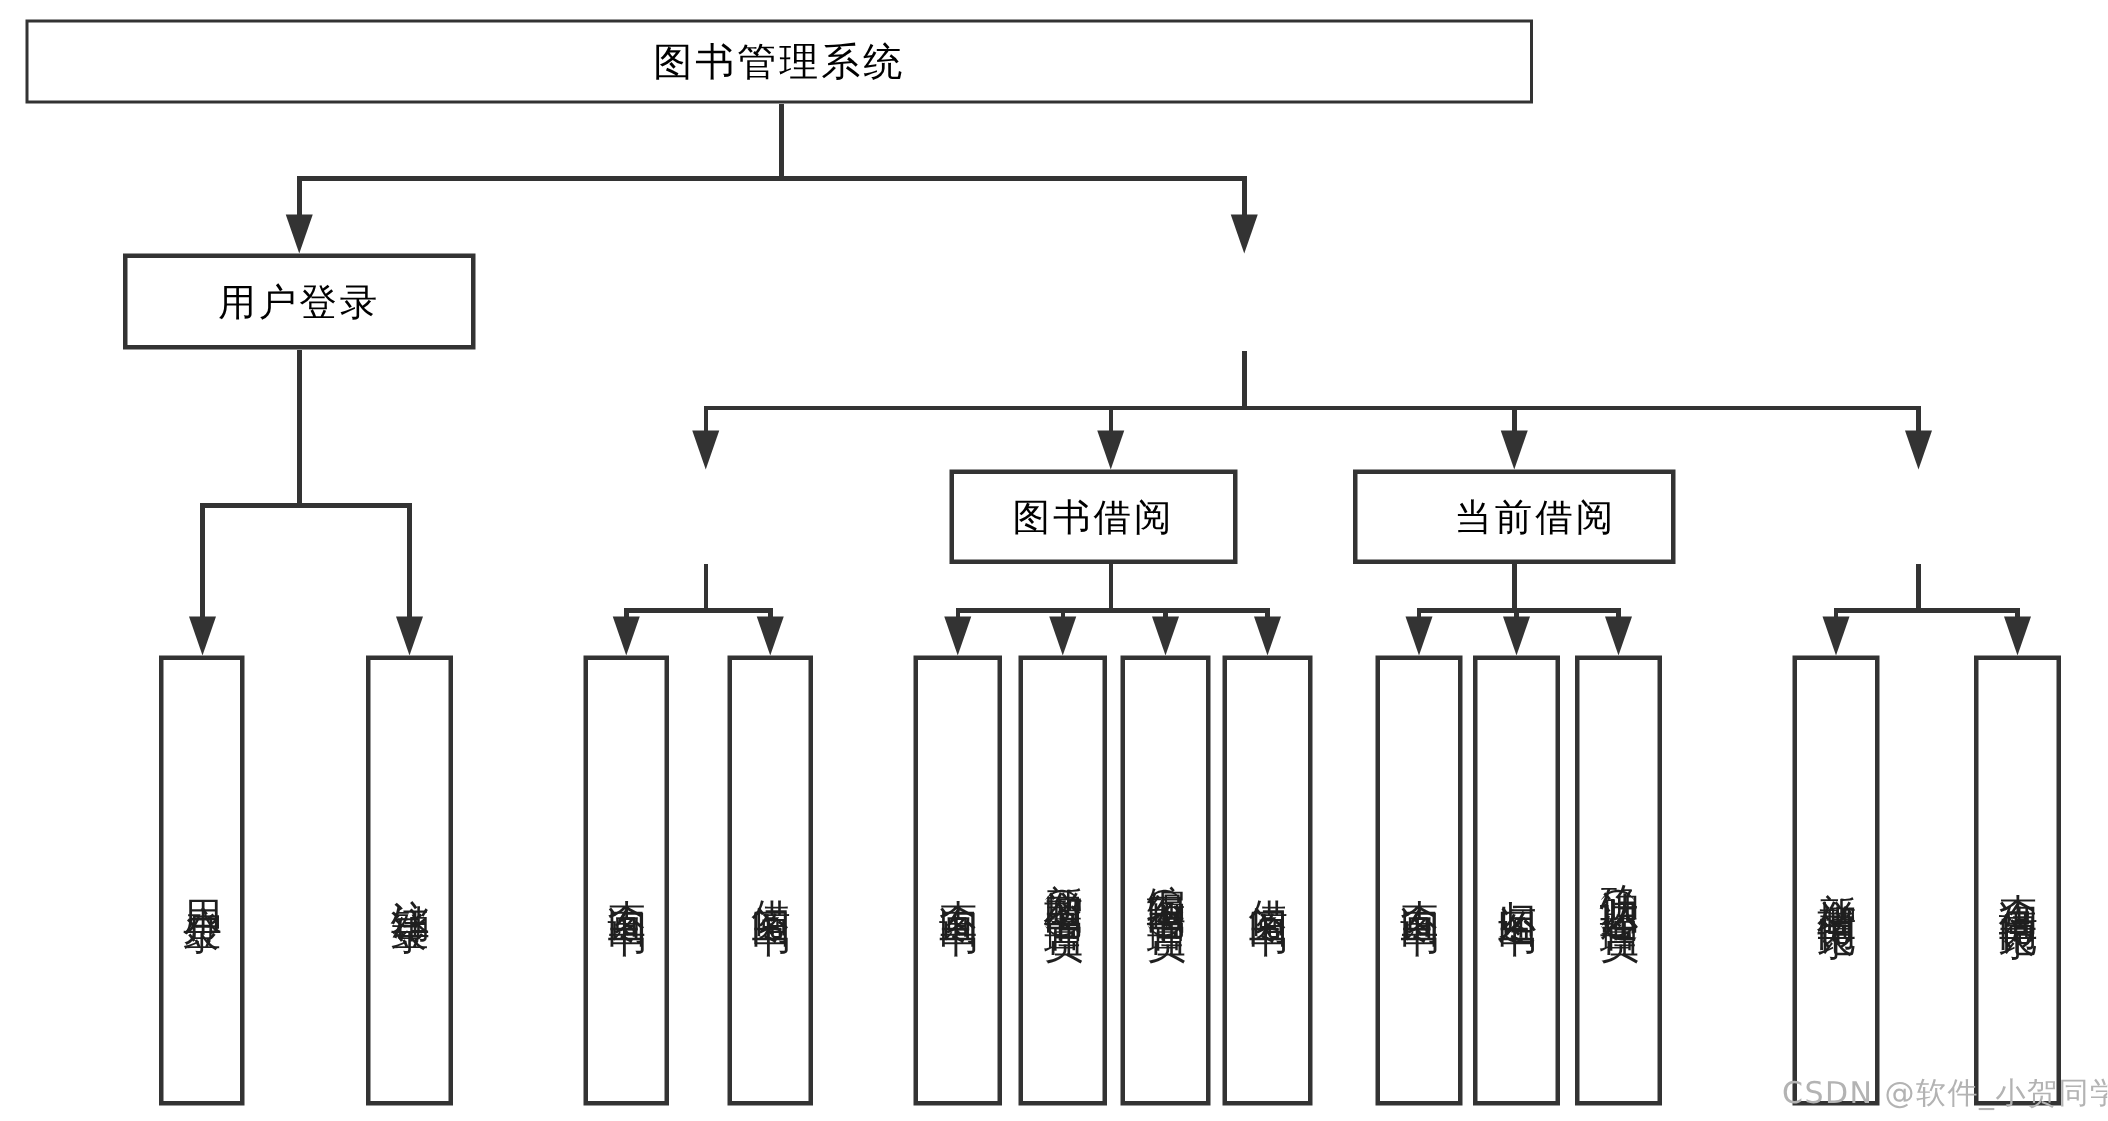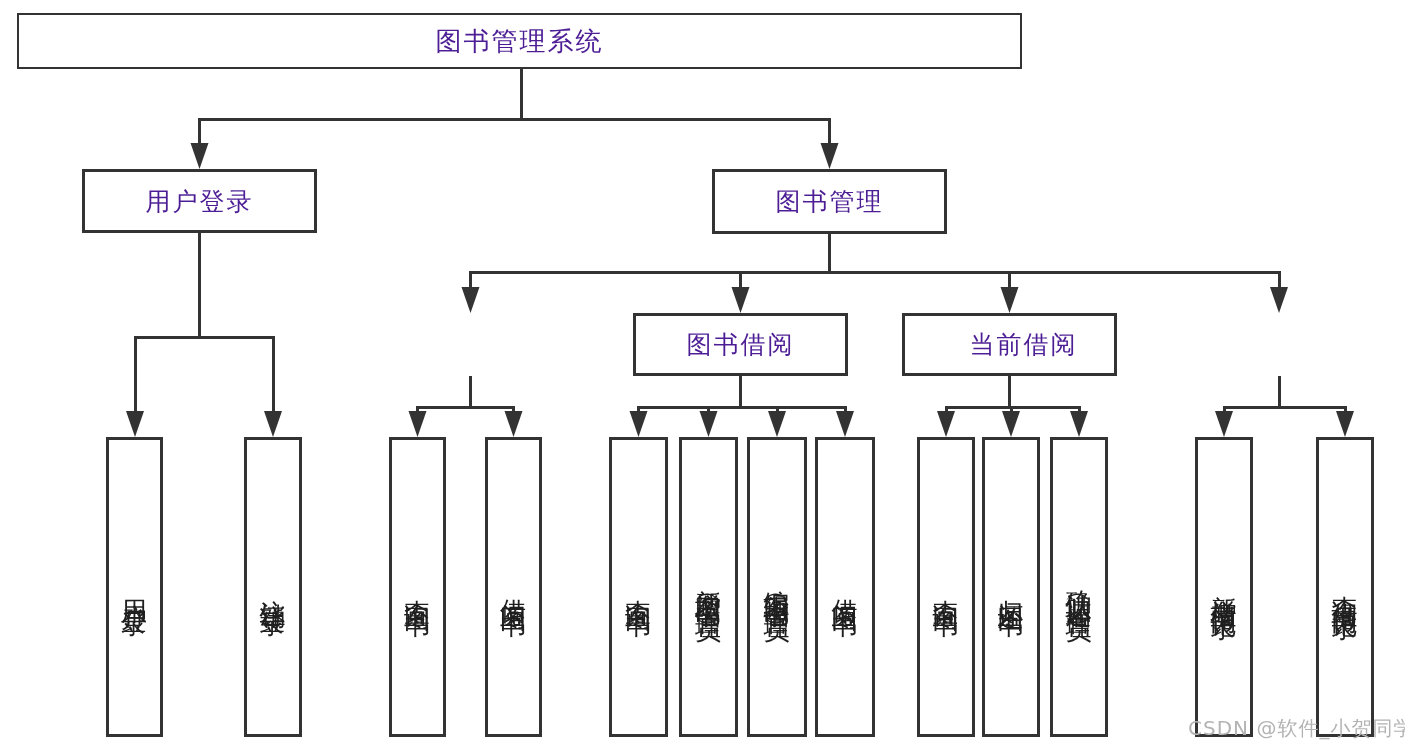--- a/index.html
+++ b/index.html
@@ -18,21 +18,21 @@
     border:3px solid #333333;
     background:#ffffff;
     display:flex;align-items:center;justify-content:center;
     z-index:1;
   }
   .node.root{border-width:2px;}
   .hlabel{
     font-size:25px;
     letter-spacing:2px;
     white-space:nowrap;
-    color:#4c1d95;
+    color:#000000;
   }
   .node.root .hlabel{font-size:26px;}
   .vleaf{top:437px;height:300px;}
   .vlabel{
     writing-mode:vertical-rl;
     text-orientation:mixed;
     font-size:26px;
     letter-spacing:4px;
     line-height:1;
     color:#1f1f1f;
@@ -89,25 +89,22 @@
     <path fill="#333333" d="M1336,411 H1354 L1345,437 Z"></path>
   </svg>
 
   <div class="node root" style="left:17px;top:13px;width:1005px;height:56px;">
     <span class="hlabel">图书管理系统</span>
   </div>
 
   <div class="node" style="left:82px;top:169px;width:235px;height:64px;">
     <span class="hlabel">用户登录</span>
   </div>
-  <div class="node" style="left:712px;top:169px;width:235px;height:65px;">
-    <span class="hlabel">图书管理</span>
-  </div>
 
-  <div class="node" style="left:633px;top:313px;width:215px;height:63px;">
+  <div class="node" style="left:633px;top:313px;width:192px;height:63px;">
     <span class="hlabel">图书借阅</span>
   </div>
   <div class="node" style="left:902px;top:313px;width:215px;height:63px;padding-left:28px;">
     <span class="hlabel">当前借阅</span>
   </div>
 
   <div class="node vleaf" style="left:106px;width:57px;">
     <span class="vlabel">用户登录</span>
   </div>
   <div class="node vleaf" style="left:244px;width:58px;">

